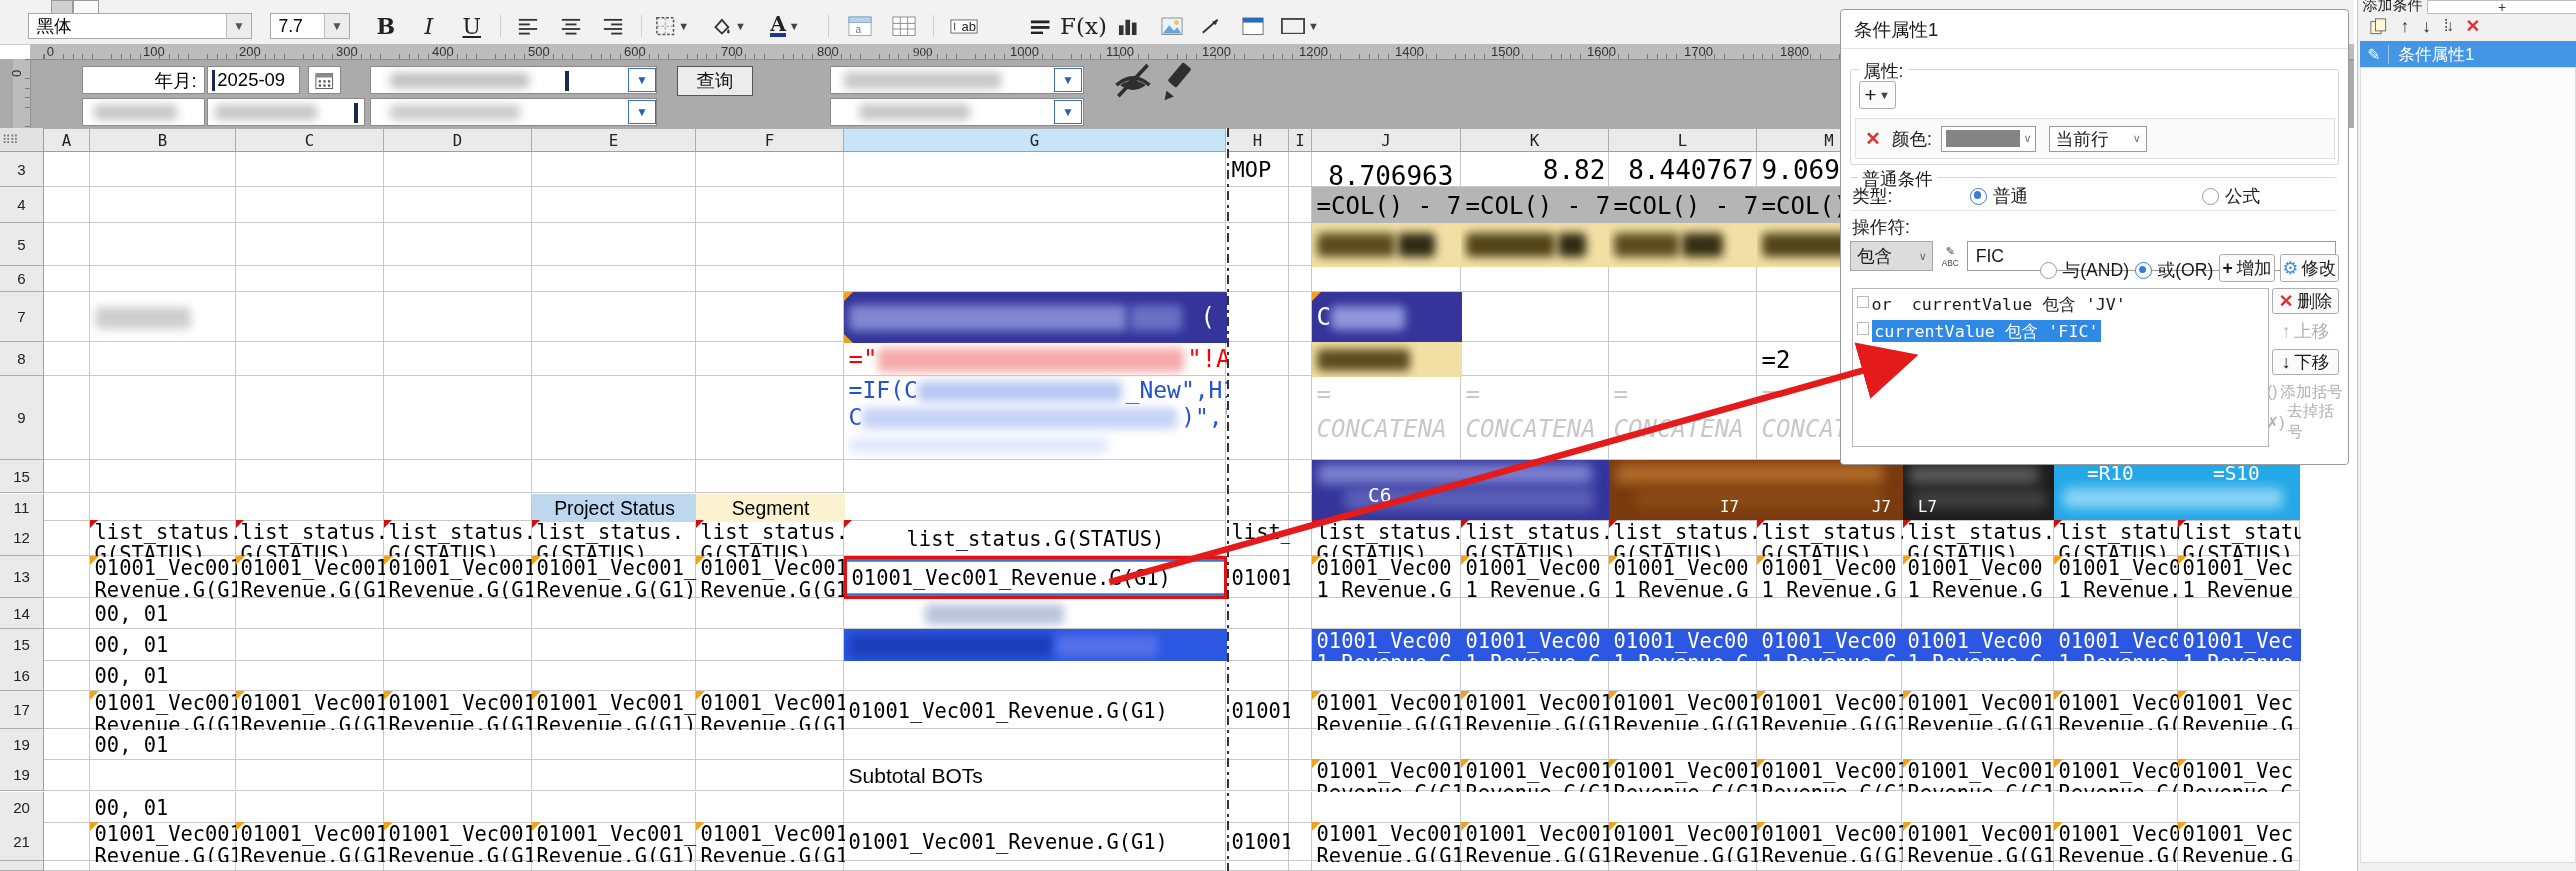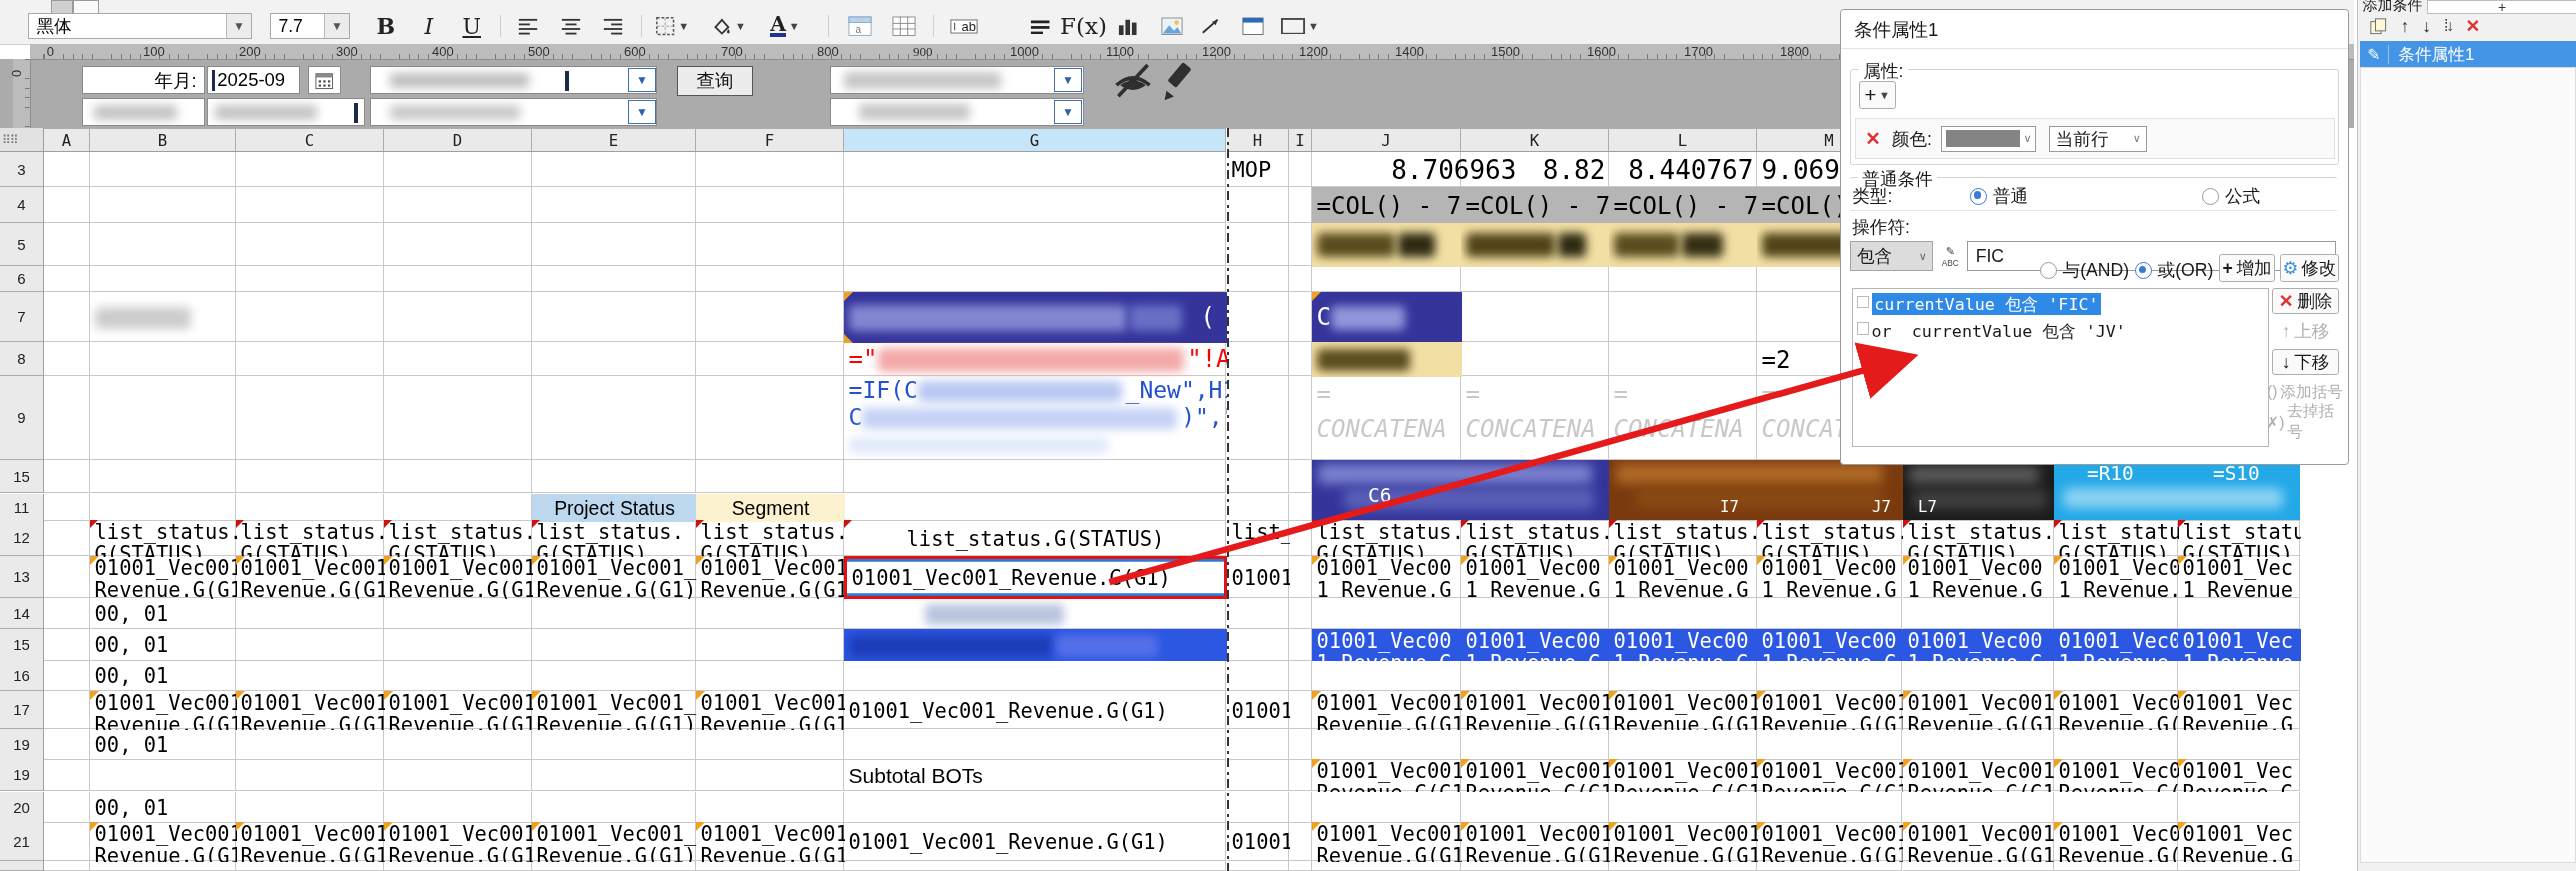--- a/index.html
+++ b/index.html
@@ -703,21 +703,21 @@
           <div class="blocktext" style="left: 15px; top: 37px; font-size: 15.7px;">L7</div>
         </div>
         <div class="block" style="left: 2054px; top: 460px; width: 246px; height: 60px; background: rgb(35, 168, 232);">
           <div class="blockblur" style="left: 9.3px; top: 28px; width: 220px; height: 20.4px; background: rgb(142, 212, 244);"></div>
           <div class="blocktext" style="left: 33px; top: 1.9px; font-size: 19.4px;">=R10</div>
           <div class="blocktext" style="left: 159px; top: 1.9px; font-size: 19.4px;">=S10</div>
         </div>
         <div class="cell vc f24" style="left: 1227px; top: 152px; width: 63px; height: 36px;">
           <div class="lnr">MOP</div>
         </div>
-        <div class="cell num" style="left: 1371px; top: 152px; width: 150px; height: 36px;">
+        <div class="cell num" style="left: 1308px; top: 152px; width: 150px; height: 36px; align-items: flex-end;">
           <div class="lnr">8.706963</div>
         </div>
         <div class="cell num" style="left: 1461px; top: 152px; width: 149px; height: 36px;">
           <div class="lnr">8.82</div>
         </div>
         <div class="cell num" style="left: 1609px; top: 152px; width: 149px; height: 36px;">
           <div class="lnr">8.440767</div>
         </div>
         <div class="cell vc f28" style="left: 1757px; top: 152px; width: 146px; height: 36px;">
           <div class="lnr">9.069963</div>
@@ -1206,22 +1206,22 @@
     <div class="dbtn" style="left:378px;top:244px;width:56px;height:28px;">
       <span style="font-weight:bold;margin-right:3.7px;">+</span>
         <span>增加</span>
     </div>
     <div class="dbtn" style="left:439px;top:244px;width:59px;height:28px;">
       <span style="color:#3f8fe0;margin-right:2.8px;">⚙</span>
         <span>修改</span>
     </div>
 
     <div id="condlist">
+        <div class="clitem"><span class="clbox"></span><span>or  currentValue 包含 'JV'</span></div>
         <div class="clitem"><span class="clbox"></span><span class="hl">currentValue 包含 'FIC'</span></div>
-        <div class="clitem"><span class="clbox"></span><span>or  currentValue 包含 'JV'</span></div>
       </div>
 
     <div class="dbtn" style="left:431px;top:278px;width:67px;height:26px;">
       <span class="redx" style="margin-right:3.7px;">✕</span>
         <span>删除</span>
     </div>
     <div class="dbtn gray" style="left:431px;top:309px;width:67px;height:24px;">
       <span style="margin-right:3.7px;">↑</span>
         <span>上移</span>
     </div>

